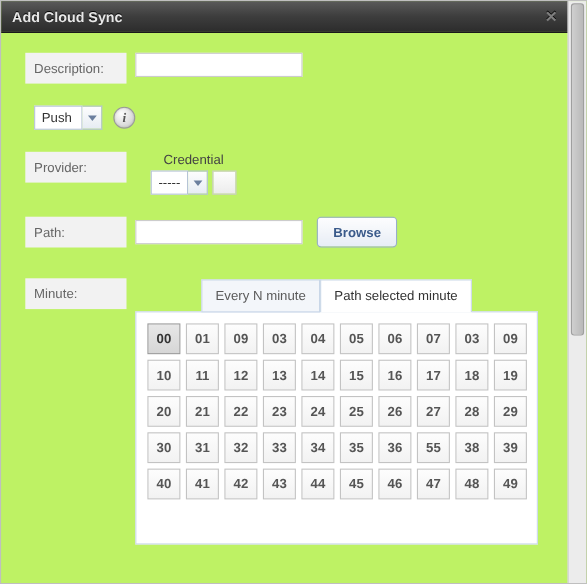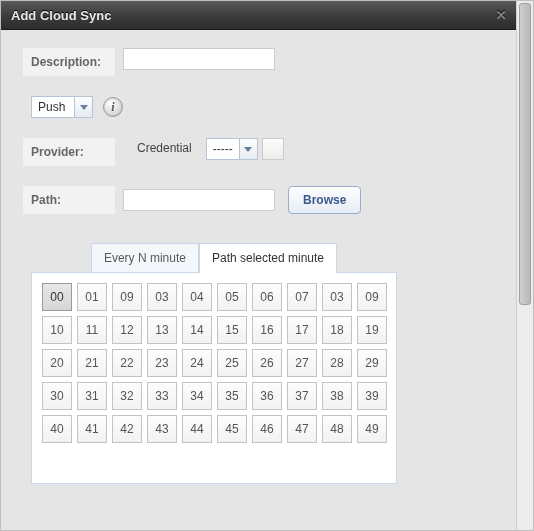--- a/index.html
+++ b/index.html
@@ -1,43 +1,43 @@
 <!DOCTYPE html>
 <html><head>
 <meta charset="utf-8">
 <style>
   html,body{margin:0;padding:0;font-family:Verdana,Arial,sans-serif;font-size:12px;color:#333;background:#fff}
-  .viewport{width:534px;height:531px;box-sizing:border-box;border:1px solid #bfbfbf;position:relative;overflow:hidden;background:#e5e5e5}
+  .viewport{width:534px;height:531px;box-sizing:border-box;border:1px solid #bfbfbf;position:relative;overflow:hidden;background:#bef264}
   .scroll-area{position:absolute;top:0;left:0;right:16px;bottom:0;overflow:hidden}
   .titlebar{height:28px;background:linear-gradient(to bottom,#5a5a5a 0%,#3d3d3d 50%,#2c2c2c 100%);border-bottom:1px solid #1a1a1a;display:flex;align-items:center;padding:0 10px;color:#e8e8e8;font-weight:bold;font-size:13px;text-shadow:0 -1px 0 #000}
   .title-spacer{flex:1}
   .close-x{color:#7e7e7e;font-size:14px;font-weight:bold;cursor:pointer}
   .form{padding:18px 22px 0 22px}
   .row{display:flex;align-items:flex-start;margin-bottom:20px}
   .row.tall{margin-bottom:28px}
-  .lbl{width:92px;min-width:92px;background:#f2f2f2;padding:7px 8px;box-sizing:border-box;font-weight:bold;color:#666;font-size:12px}
+  .lbl{width:92px;min-width:92px;background:#f2f2f2;padding:7px 8px;box-sizing:border-box;font-weight:normal;color:#666;font-size:12px}
   .field{padding-left:8px;display:flex;align-items:center;flex-wrap:wrap}
   input.text{width:152px;height:22px;border:1px solid #ccc;background:#fff;padding:1px 4px;box-sizing:border-box;font-size:12px}
   .combo{display:inline-flex;align-items:flex-end}
   .combo-box{height:22px;border:1px solid #b6c4d6;background:#fff;padding:2px 6px;box-sizing:border-box;font-size:12px;color:#333;min-width:44px;display:flex;align-items:center}
   .combo-btn{width:18px;height:22px;border:1px solid #b6c4d6;border-left:none;background:linear-gradient(to bottom,#fdfdfd,#e6ecf3);display:flex;align-items:center;justify-content:center;box-sizing:border-box}
   .arrow-down{width:0;height:0;border-left:4px solid transparent;border-right:4px solid transparent;border-top:5px solid #6b7f9e}
   .info-icon{width:18px;height:18px;border-radius:50%;background:radial-gradient(circle at 35% 30%,#fdfdfd,#c7c7c7);border:1px solid #9a9a9a;margin-left:10px;display:flex;align-items:center;justify-content:center;font-style:italic;font-family:Georgia,serif;font-weight:bold;color:#555;font-size:12px;box-shadow:inset 0 0 2px rgba(0,0,0,.2)}
-  .cred-block{display:flex;flex-direction:row}
+  .cred-block{display:flex;flex-direction:column}
   .cred-label{font-size:12px;color:#444;margin:0 0 3px 14px}
   .cred-controls{display:flex;align-items:center;margin-left:14px}
   .ghost-btn{width:22px;height:22px;border:1px solid #ccc;background:linear-gradient(to bottom,#fdfdfd,#ececec);margin-left:4px;box-sizing:border-box}
   .browse-btn{margin-left:13px;padding:6px 14px;border:1px solid #98aecb;border-radius:4px;background:linear-gradient(to bottom,#fdfdfe,#e7edf5);color:#3a5a8a;font-weight:bold;font-size:12px;cursor:pointer}
   .tabs{display:flex;position:relative;top:1px}
   .tab{padding:7px 12px;border:1px solid #c9d7e8;background:#f3f6fa;color:#5a5a5a;font-size:12px;margin-right:0;cursor:pointer}
   .tab.inactive{border-bottom:1px solid #c9d7e8}
   .tab.active{background:#fff;border-bottom:1px solid #fff;color:#333}
   .tab-body{border:1px solid #c9d7e8;background:#fff;padding:10px 10px 40px 10px;width:366px;box-sizing:border-box}
   .minute-grid{display:grid;grid-template-columns:repeat(10,30px);grid-auto-rows:28px;gap:5px}
-  .min-cell{border:1px solid #c3c3c3;background:linear-gradient(to bottom,#fdfdfd,#f2f2f2);display:flex;align-items:center;justify-content:center;font-size:12px;color:#555;font-weight:normal;cursor:pointer}
+  .min-cell{border:1px solid #c3c3c3;background:linear-gradient(to bottom,#fdfdfd,#f2f2f2);display:flex;align-items:center;justify-content:center;font-size:12px;color:#555;font-weight:bold;cursor:pointer}
   .min-cell.sel{background:linear-gradient(to bottom,#e7e7e7,#d6d6d6);border-color:#9a9a9a;color:#333}
   .vscroll{position:absolute;top:0;right:0;width:16px;height:100%;background:#ececec;border-left:1px solid #cfcfcf}
   .vthumb{position:absolute;left:2px;right:2px;top:2px;height:300px;background:linear-gradient(to right,#cfcfcf,#b9b9b9);border:1px solid #9f9f9f;border-radius:3px}
   .minute-wrap{display:flex;flex-direction:column}
 </style>
 </head>
 <body>
 
 <div class="viewport">
   <div class="scroll-area">
@@ -92,20 +92,21 @@
       <div class="row tall">
         <div class="lbl">Path:</div>
         <div class="field">
           <input class="text" type="text" value="" style="">
           <button class="browse-btn">Browse</button>
         </div>
       </div>
 
 
       <div class="row" style="margin-bottom:0">
+        <div class="lbl">Minute:</div>
         <div class="field minute-wrap">
           <div class="tabs">
             <div class="tab inactive">Every N minute</div>
             <div class="tab active">Path selected minute</div>
           </div>
           <div class="tab-body">
             <div class="minute-grid" id="minute-grid">
                 <div class="min-cell sel">00</div>
                 <div class="min-cell">01</div>
                 <div class="min-cell">09</div>
@@ -136,21 +137,21 @@
                 <div class="min-cell">27</div>
                 <div class="min-cell">28</div>
                 <div class="min-cell">29</div>
                 <div class="min-cell">30</div>
                 <div class="min-cell">31</div>
                 <div class="min-cell">32</div>
                 <div class="min-cell">33</div>
                 <div class="min-cell">34</div>
                 <div class="min-cell">35</div>
                 <div class="min-cell">36</div>
-                <div class="min-cell">37</div>
+                <div class="min-cell">55</div>
                 <div class="min-cell">38</div>
                 <div class="min-cell">39</div>
                 <div class="min-cell">40</div>
                 <div class="min-cell">41</div>
                 <div class="min-cell">42</div>
                 <div class="min-cell">43</div>
                 <div class="min-cell">44</div>
                 <div class="min-cell">45</div>
                 <div class="min-cell">46</div>
                 <div class="min-cell">47</div>

